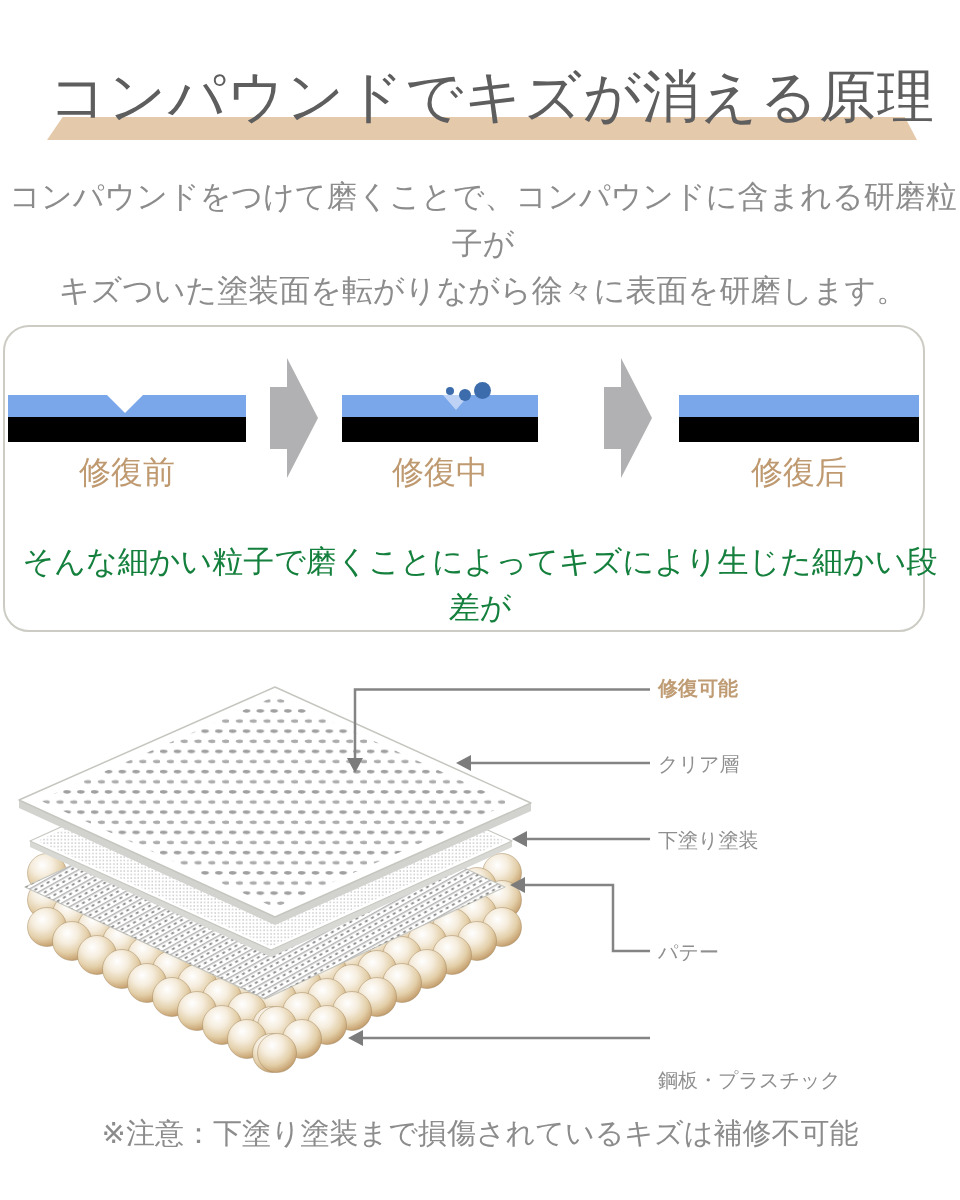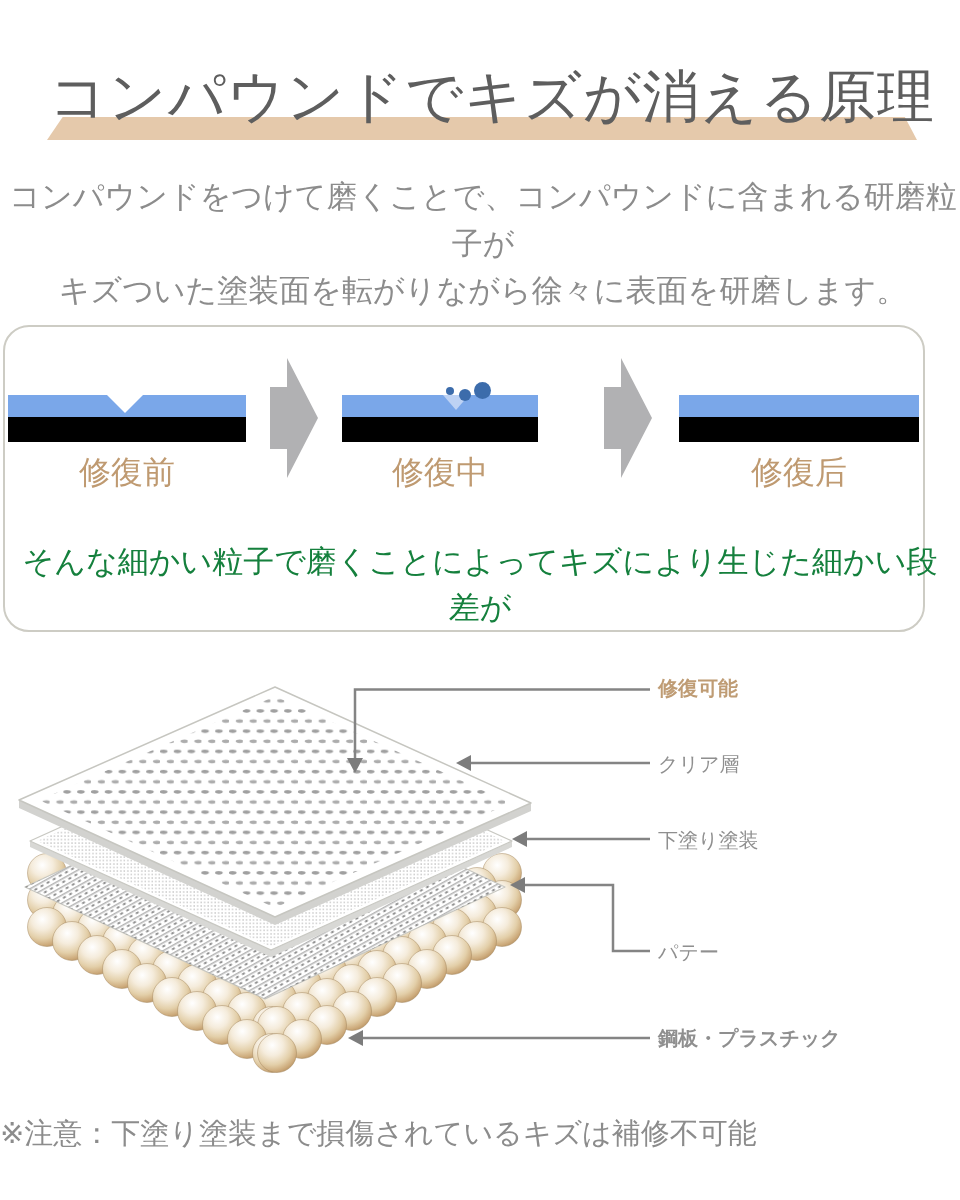--- a/index.html
+++ b/index.html
@@ -54,21 +54,21 @@
   }
   
   .layer-svg{position:absolute;left:0;top:655px;}
   .layer-label{
     position:absolute;left:658px;font-size:20px;color:#8f8f8f;white-space:nowrap;line-height:36px;
   }
   .layer-label.accent{color:#bf9c74;font-weight:bold;}
   
   .note{
     position:absolute;left:0;top:1113px;width:960px;margin:0;
-    font-size:29px;line-height:40px;color:#8c8c8c;
+    text-align:center;font-size:29px;line-height:40px;color:#8c8c8c;
   }
 </style>
 </head>
 <body>
 
 <div class="page">
 
   <div class="title-bar"></div>
   <h1 class="page-title">コンパウンドでキズが消える原理</h1>
 
@@ -236,17 +236,17 @@
       <polygon points="512,184 527,176 527,192"></polygon>
       <polygon points="510,230 525,222 525,238"></polygon>
       <polygon points="348,383 363,375 363,391"></polygon>
     </g>
   </svg>
 
   <div class="layer-label accent" style="top:670px;">修復可能</div>
   <div class="layer-label" style="top:746px;">クリア層</div>
   <div class="layer-label" style="top:822px;font-family:Liberation Serif, serif;">下塗り塗装</div>
   <div class="layer-label" style="top:934px;">パテー</div>
-  <div class="layer-label" style="top:1020px;font-weight:bold;">鋼板・プラスチック</div>
+  <div class="layer-label" style="top:1062px;">鋼板・プラスチック</div>
 
   <p class="note">※注意：下塗り塗装まで損傷されているキズは補修不可能</p>
 
 </div>
 
 </body></html>

